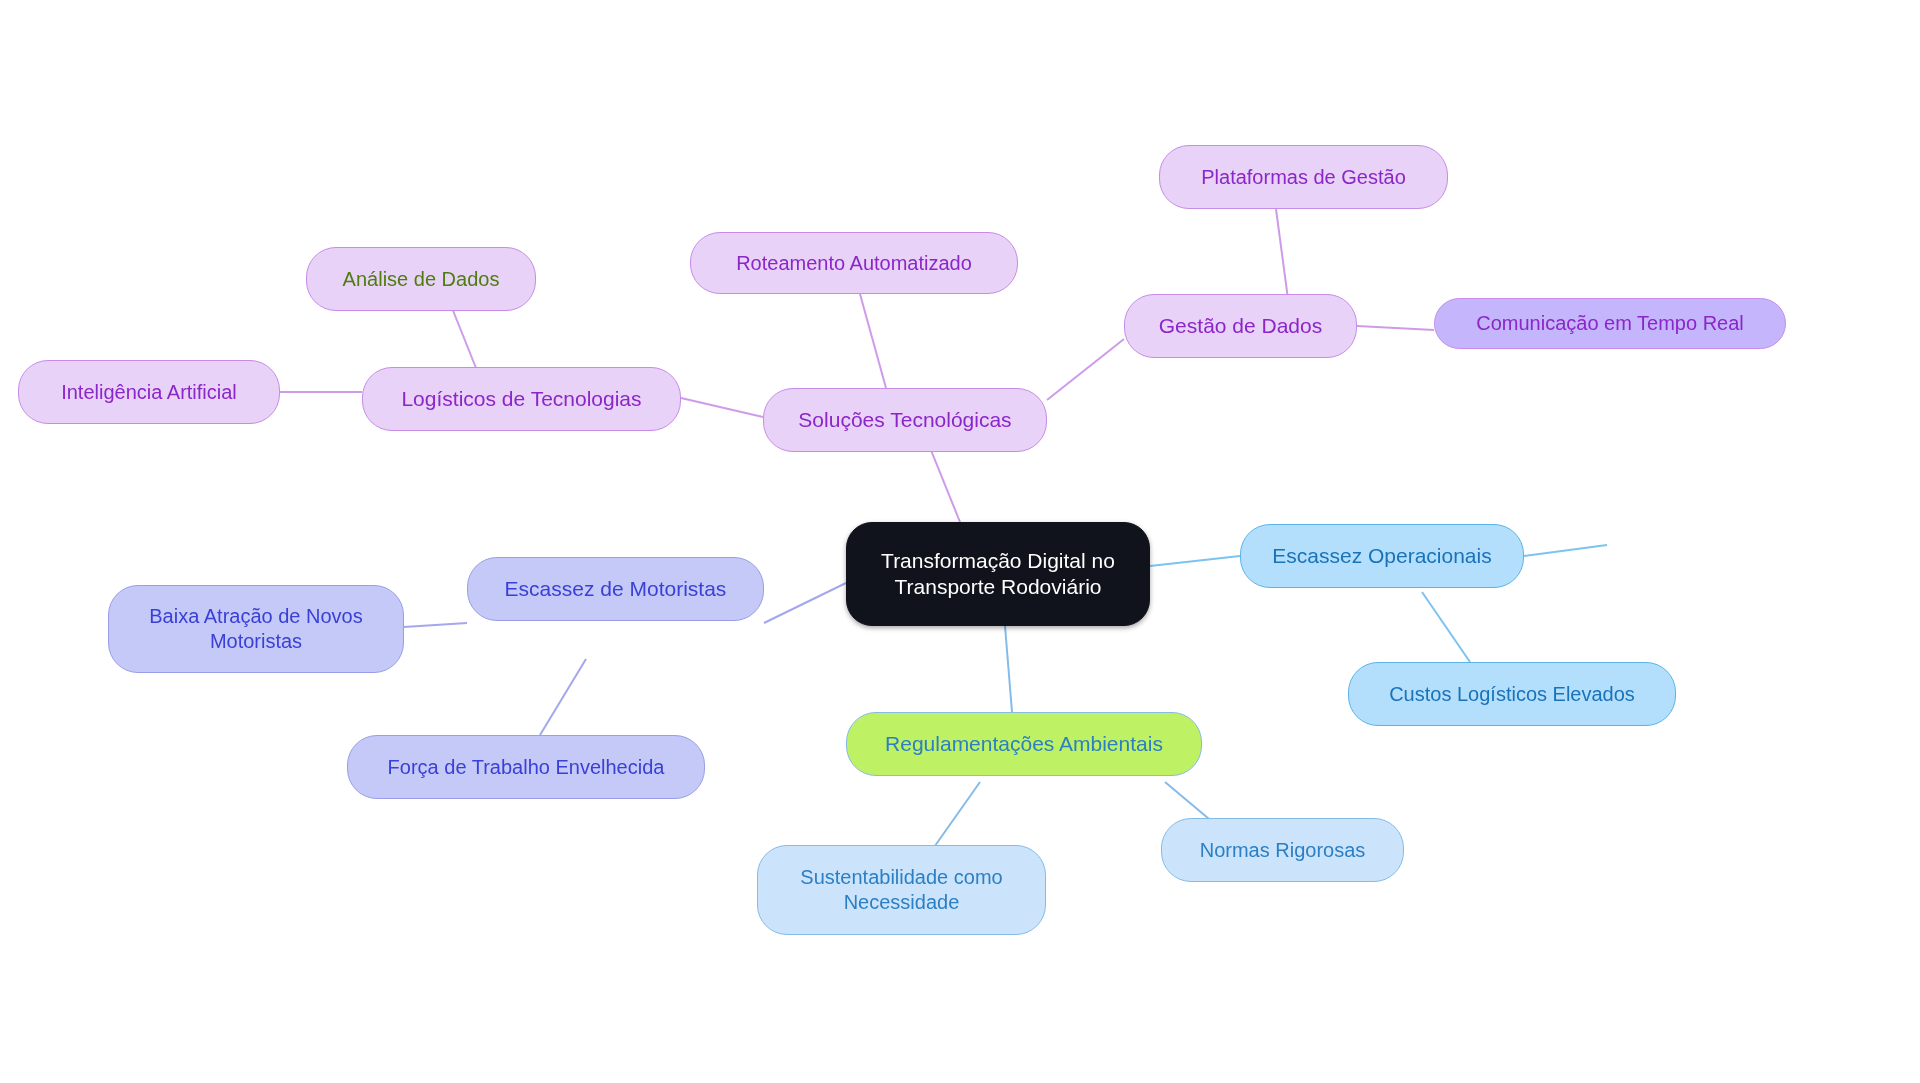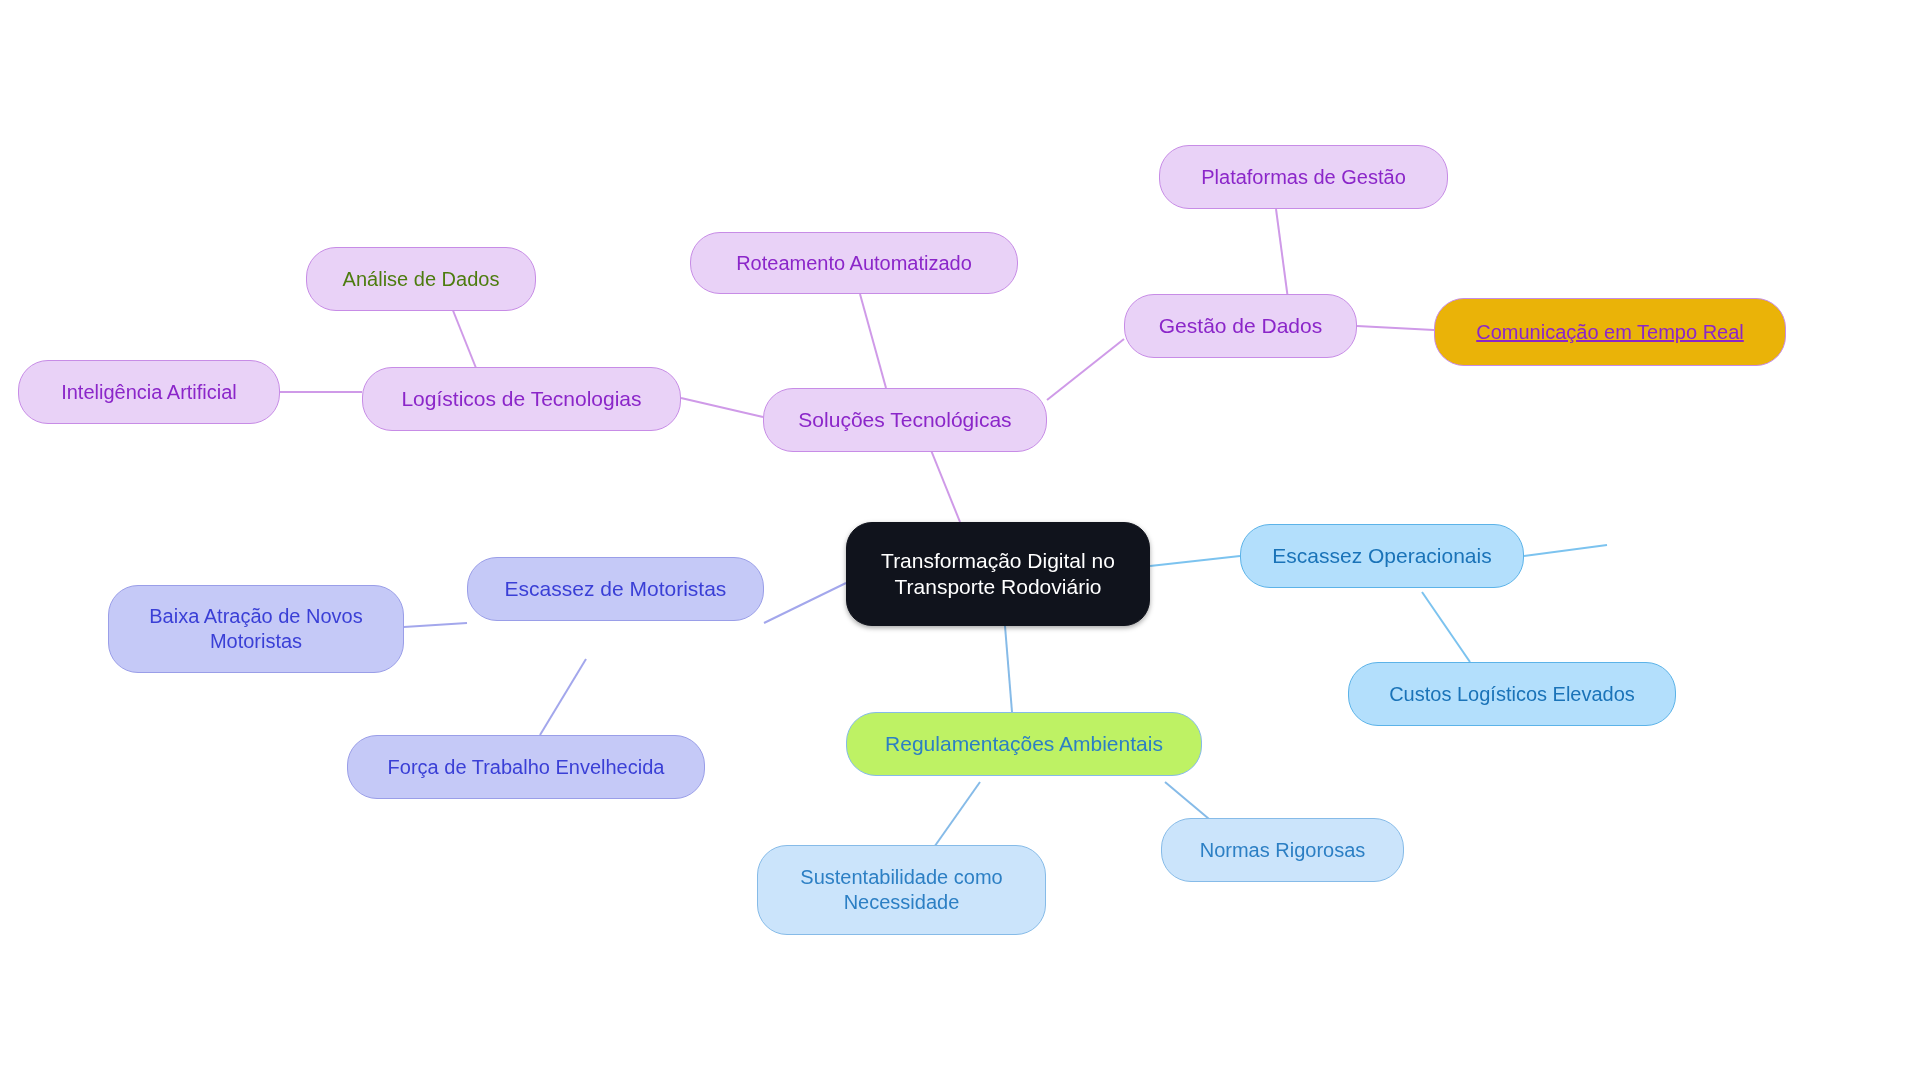--- a/index.html
+++ b/index.html
@@ -110,21 +110,21 @@
   <div class="node node-leaf" style="left:18px; top:360px; width:262px; height:64px; background:#e9d2f7; border-color:#c78ce6; color:#8b26c9;">Inteligência Artificial</div>
 
   <div class="node node-leaf" style="left:306px; top:219px; width:230px; height:64px; background:#e9d2f7; border-color:#c78ce6; color:#4d7c0f;margin-top:28px;">Análise de Dados</div>
 
   <div class="node node-leaf" style="left:690px; top:232px; width:328px; height:62px; background:#e9d2f7; border-color:#c78ce6; color:#8b26c9;">Roteamento Automatizado</div>
 
   <div class="node node-branch" style="left:1124px; top:294px; width:233px; height:64px; background:#e9d2f7; border-color:#c78ce6; color:#8b26c9;">Gestão de Dados</div>
 
   <div class="node node-leaf" style="left:1159px; top:145px; width:289px; height:64px; background:#e9d2f7; border-color:#c78ce6; color:#8b26c9;">Plataformas de Gestão</div>
 
-  <div class="node node-leaf" style="left:1434px; top:298px; width:352px; height:68px; background:#eab308; border-color:#c78ce6; color:#8b26c9;text-decoration:underline;">Comunicação em Tempo Real</div>
+  <div class="node node-leaf" style="left:1434px; top:298px; width:352px; height:51px; background:#c4b5fd; border-color:#c78ce6; color:#8b26c9;">Comunicação em Tempo Real</div>
 
   <div class="node node-branch" style="left:1240px; top:524px; width:284px; height:64px; background:#b3dffc; border-color:#5cb3e8; color:#1a73b8;">Escassez Operacionais</div>
 
 
   <div class="node node-leaf" style="left:1348px; top:662px; width:328px; height:64px; background:#b3dffc; border-color:#5cb3e8; color:#1a73b8;">Custos Logísticos Elevados</div>
 
   <div class="node node-branch" style="left:846px; top:712px; width:356px; height:64px; background:#bef264; border-color:#86bbe8; color:#2c7fc4;">Regulamentações Ambientais</div>
 
   <div class="node node-leaf" style="left:1161px; top:818px; width:243px; height:64px; background:#cbe4fb; border-color:#86bbe8; color:#2c7fc4;">Normas Rigorosas</div>
 

